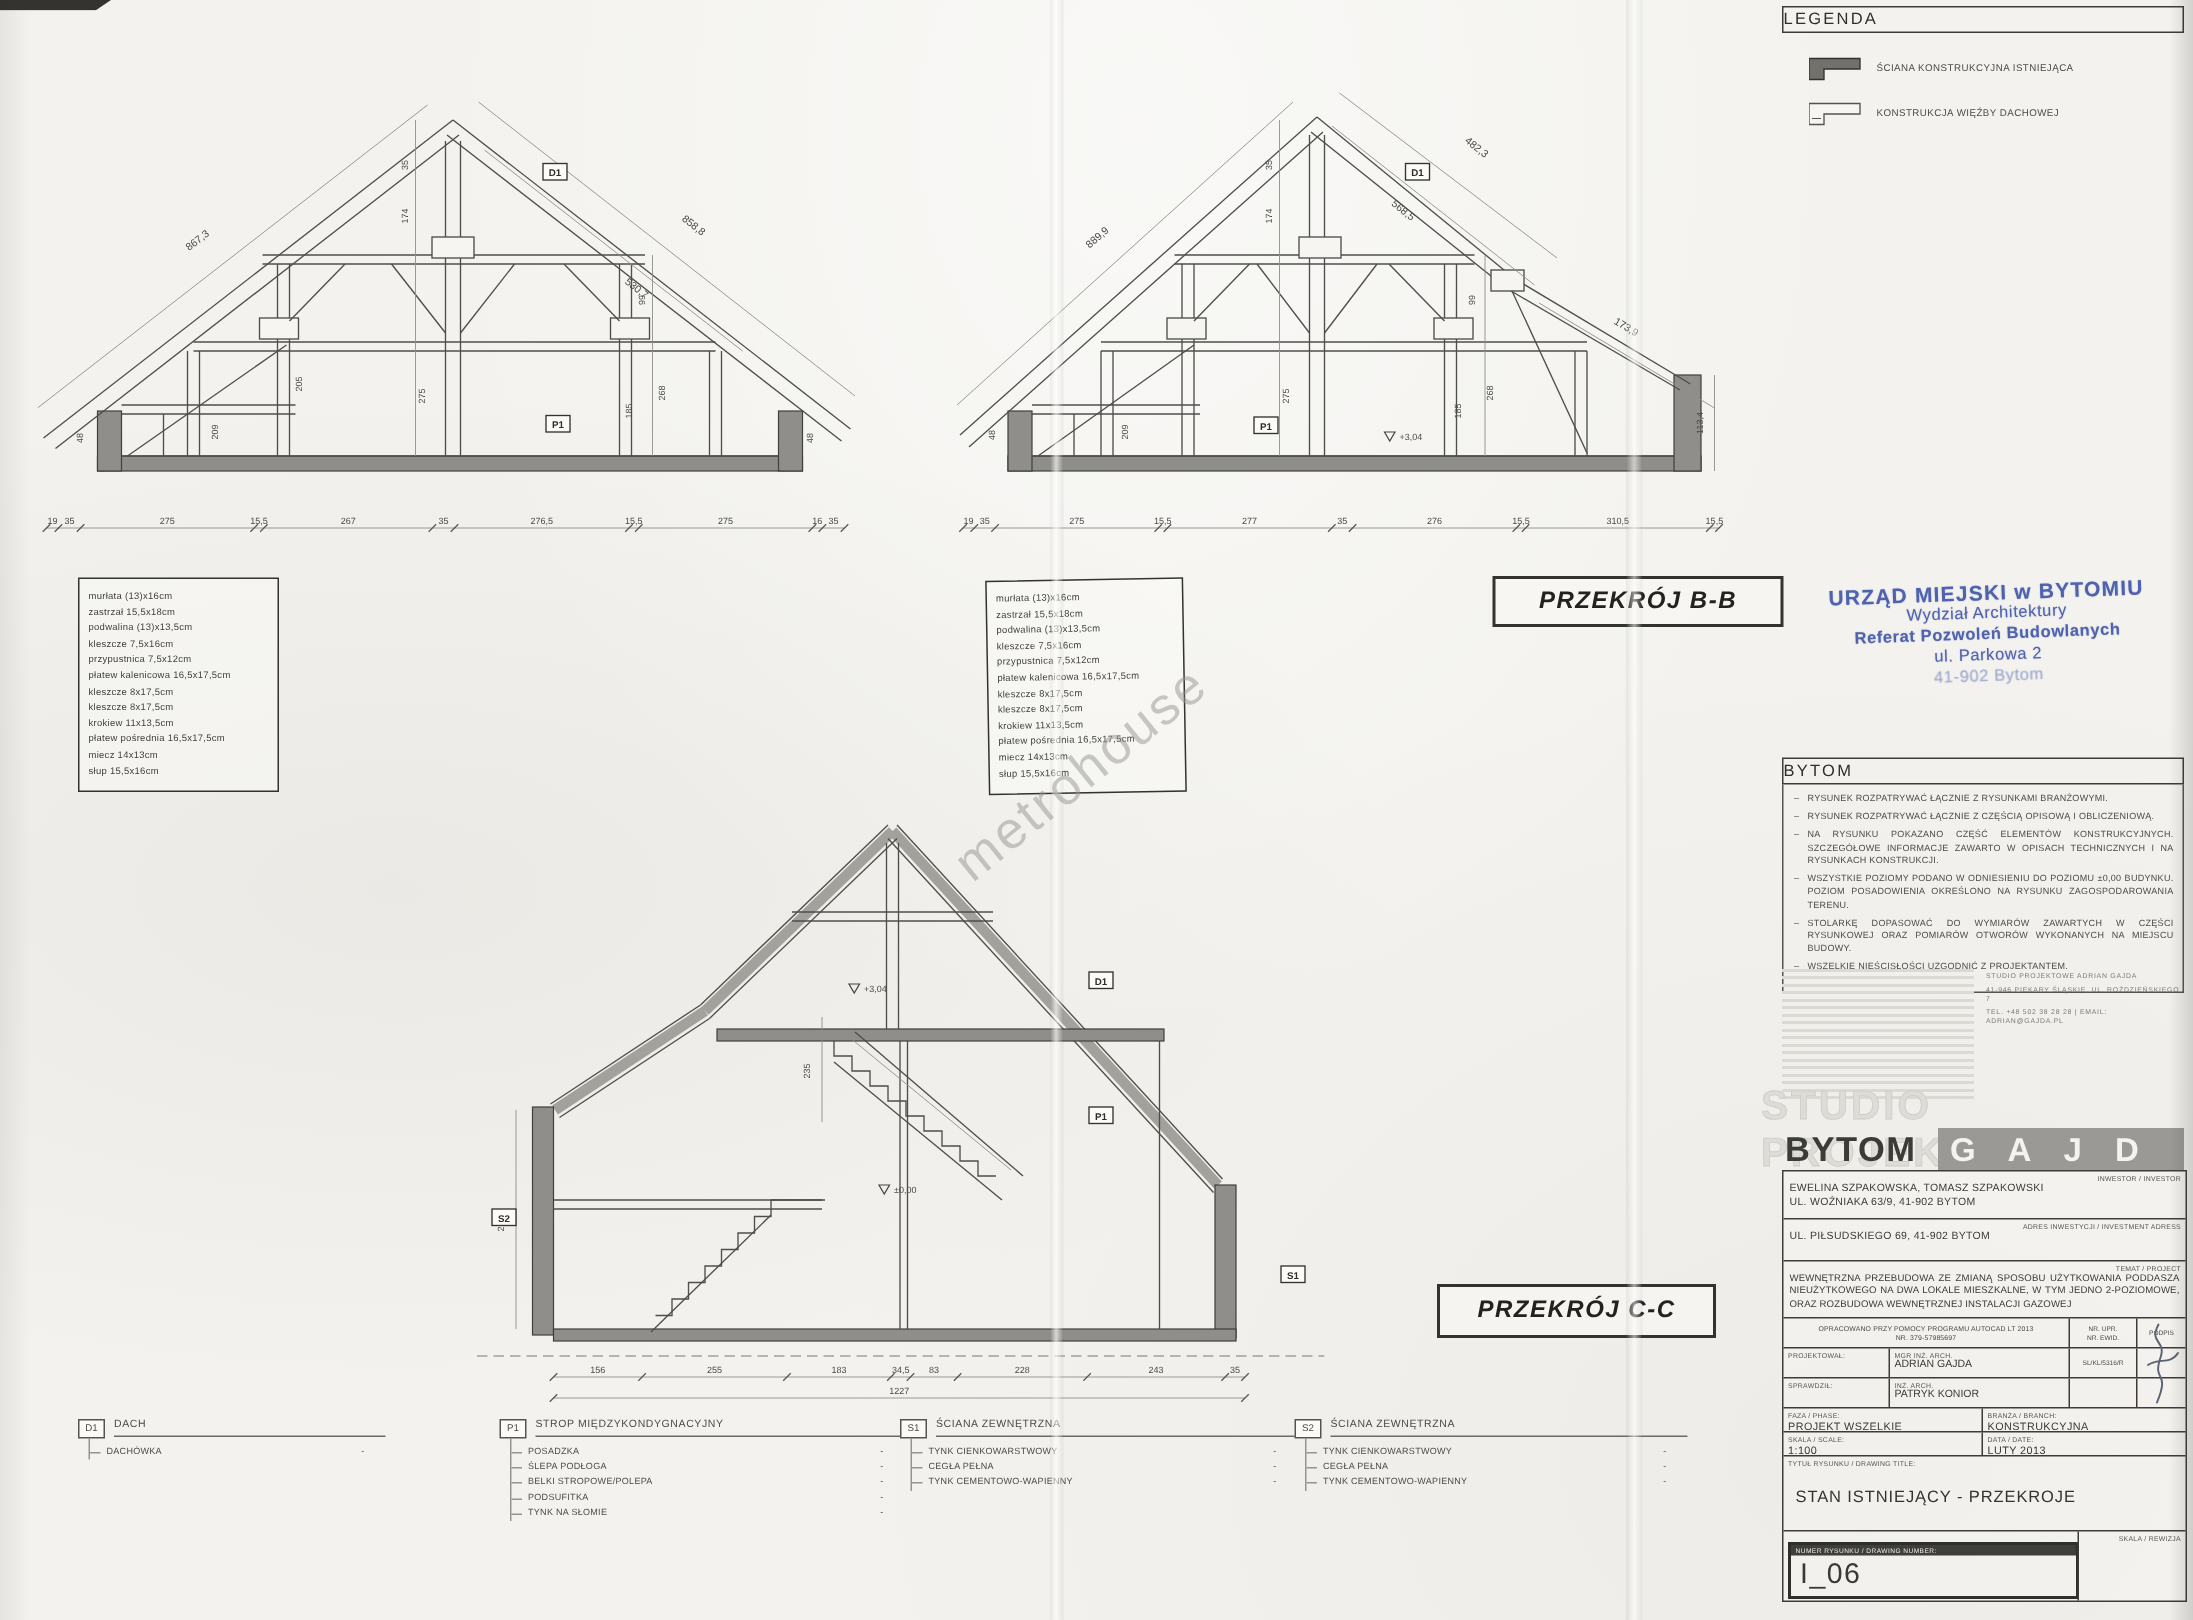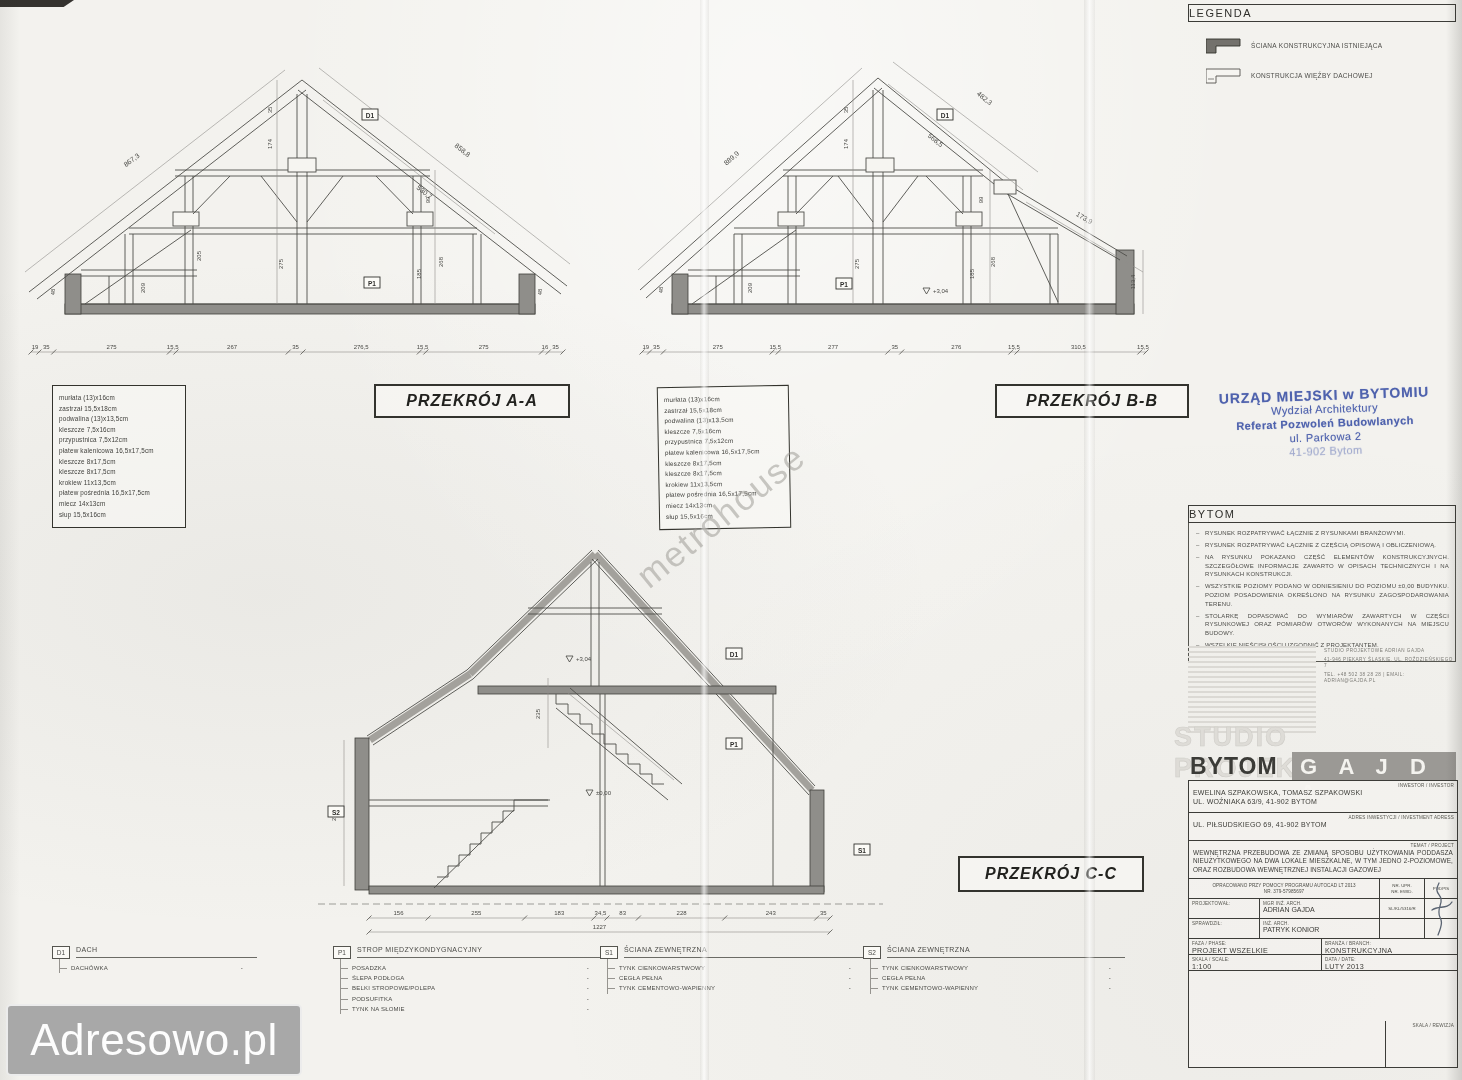--- a/index.html
+++ b/index.html
@@ -380,23 +380,20 @@
           <text x="452.7420944558522" y="377" class="dim" text-anchor="middle">243</text>
           <text x="505.37371663244363" y="377" class="dim" text-anchor="middle">35</text>
           <line x1="51" y1="394" x2="512" y2="394" class="dln"></line>
           <line x1="48.5" y1="396.5" x2="53.5" y2="391.5" class="tick"></line>
           <line x1="509.5" y1="396.5" x2="514.5" y2="391.5" class="tick"></line>
           <text x="281.5" y="391" class="dim" text-anchor="middle">1227</text>
         </g>
     </svg>
   </div>
 
-  <div class="seclabel" style="left:374px;top:384px;width:192px;height:30px">
-    <span>PRZEKRÓJ A-A</span>
-  </div>
   <div class="seclabel" style="left:995px;top:384px;width:190px;height:30px">
     <span>PRZEKRÓJ B-B</span>
   </div>
   <div class="seclabel" style="left:958px;top:856px;width:182px;height:32px">
     <span>PRZEKRÓJ C-C</span>
   </div>
 
   <div class="matbox" style="left:52px;top:385px;width:120px" id="mat-aa">
       <div class="matline">murłata (13)x16cm</div>
       <div class="matline">zastrzał 15,5x18cm</div>
@@ -554,21 +551,29 @@
         <div class="tb-c" style="width:132px">
           <div class="tb-label-l">SKALA / SCALE:</div>
           <div class="tb-val">1:100</div>
         </div>
         <div class="tb-c tb-bl" style="flex:1">
           <div class="tb-label-l">DATA / DATE:</div>
           <div class="tb-val">LUTY 2013</div>
         </div>
       </div>
     </div>
+    <div class="tb-row" style="top:190px;height:50px">
+      <div class="tb-label-l">TYTUŁ RYSUNKU / DRAWING TITLE:</div>
+      <div style="font-size:11px;padding:14px 0 0 8px;letter-spacing:0.6px;color:#34342f">STAN ISTNIEJĄCY - PRZEKROJE</div>
+    </div>
     <div class="tb-row" style="top:240px;height:46px;border-bottom:none">
+      <div class="tb-numbox">
+        <div class="tb-numstrip">NUMER RYSUNKU / DRAWING NUMBER:</div>
+        <div class="tb-number">I_06</div>
+      </div>
       <div style="position:absolute;right:0;top:0;width:72px;height:100%;border-left:1px solid #3c3c38;box-sizing:border-box">
         <div class="tb-label">SKALA / REWIZJA</div>
       </div>
     </div>
     <svg class="sig" viewBox="0 0 32 58">
       <path d="M16,3 C9,16 22,13 17,26 C12,42 24,33 15,55 M9,30 C16,25 24,30 29,22" fill="none" stroke="#5a6472" stroke-width="1.3" stroke-linecap="round"></path>
     </svg>
   </div>
 
   <div class="blg" style="left:52px;top:946px;width:205px" id="blg-d1">
@@ -647,22 +652,19 @@
         </div>
         <div class="blg-row">
           <span class="t">TYNK CEMENTOWO-WAPIENNY</span>
           <span class="v">-</span>
         </div>
       </div>
   </div>
 
   <div class="wm-metro">
     <span>metrohouse</span>
-  </div>
-  <div class="wm-adresowo">
-    <span>Adresowo.pl</span>
   </div>
 
   <div class="fold fold1"></div>
   <div class="fold fold2"></div>
   <div class="edge-r"></div>
   <div class="edge-l"></div>
 </div>
 
 </body></html>

